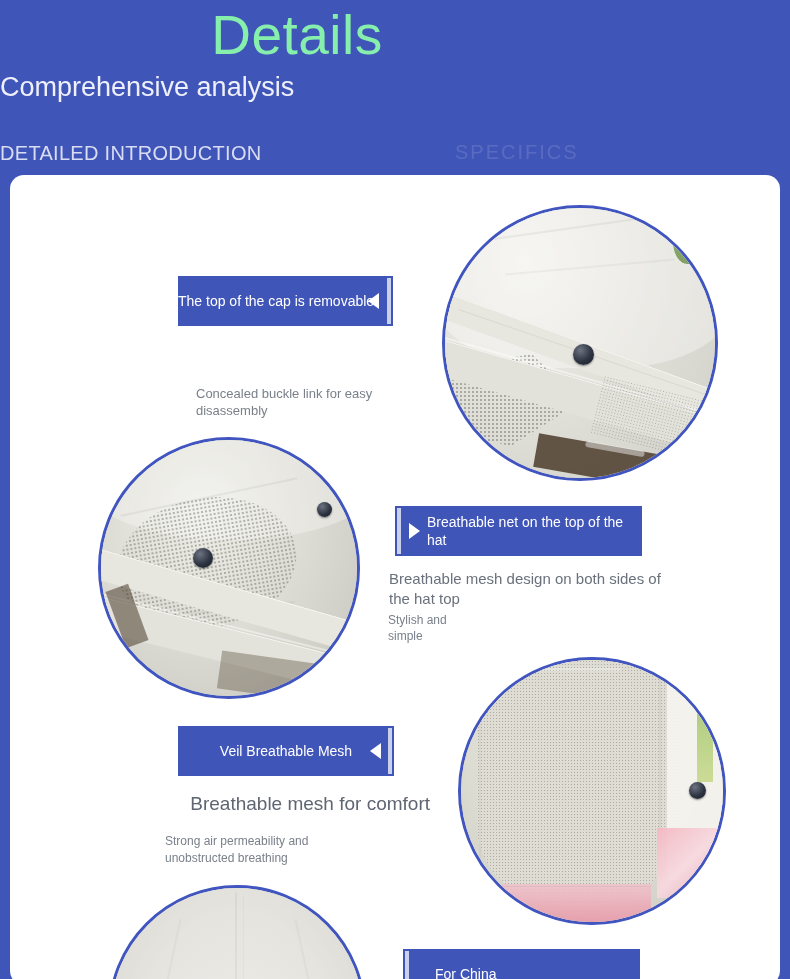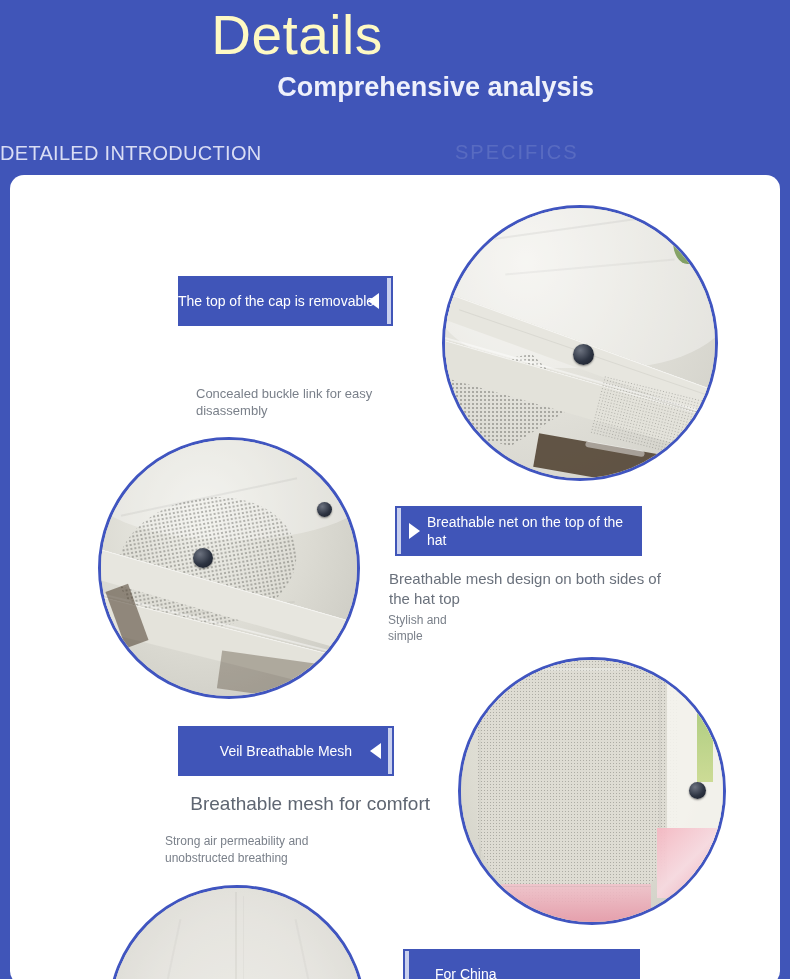--- a/index.html
+++ b/index.html
@@ -9,26 +9,26 @@
     font-family:"Liberation Sans", sans-serif;
     overflow:hidden;
     position:relative;
   }
   #page{position:absolute;inset:0;width:790px;height:979px;overflow:hidden;}
 
   
   .header{position:absolute;left:0;top:0;width:790px;height:176px;}
   .h-title{
     position:absolute;left:0;top:4px;width:594px;text-align:center;
-    color:#fef9c3;font-size:55px;line-height:62px;font-weight:300;
+    color:#86efac;font-size:55px;line-height:62px;font-weight:300;
     letter-spacing:.5px;
   }
   .h-sub{
-    position:absolute;left:0;top:72px;width:594px;text-align:right;
-    color:#eef0fb;font-size:27px;line-height:31px;font-weight:700;
+    position:absolute;left:0;top:72px;width:594px;text-align:left;
+    color:#eef0fb;font-size:27px;line-height:31px;font-weight:400;
   }
   .h-eyebrow{
     position:absolute;left:0;top:141px;width:594px;
     color:#d9ddf4;font-size:20px;line-height:24px;font-weight:400;
     letter-spacing:.3px;
   }
   .h-watermark{
     position:absolute;left:455px;top:140px;
     color:rgba(255,255,255,.13);font-size:20px;line-height:24px;
     letter-spacing:2px;white-space:nowrap;

